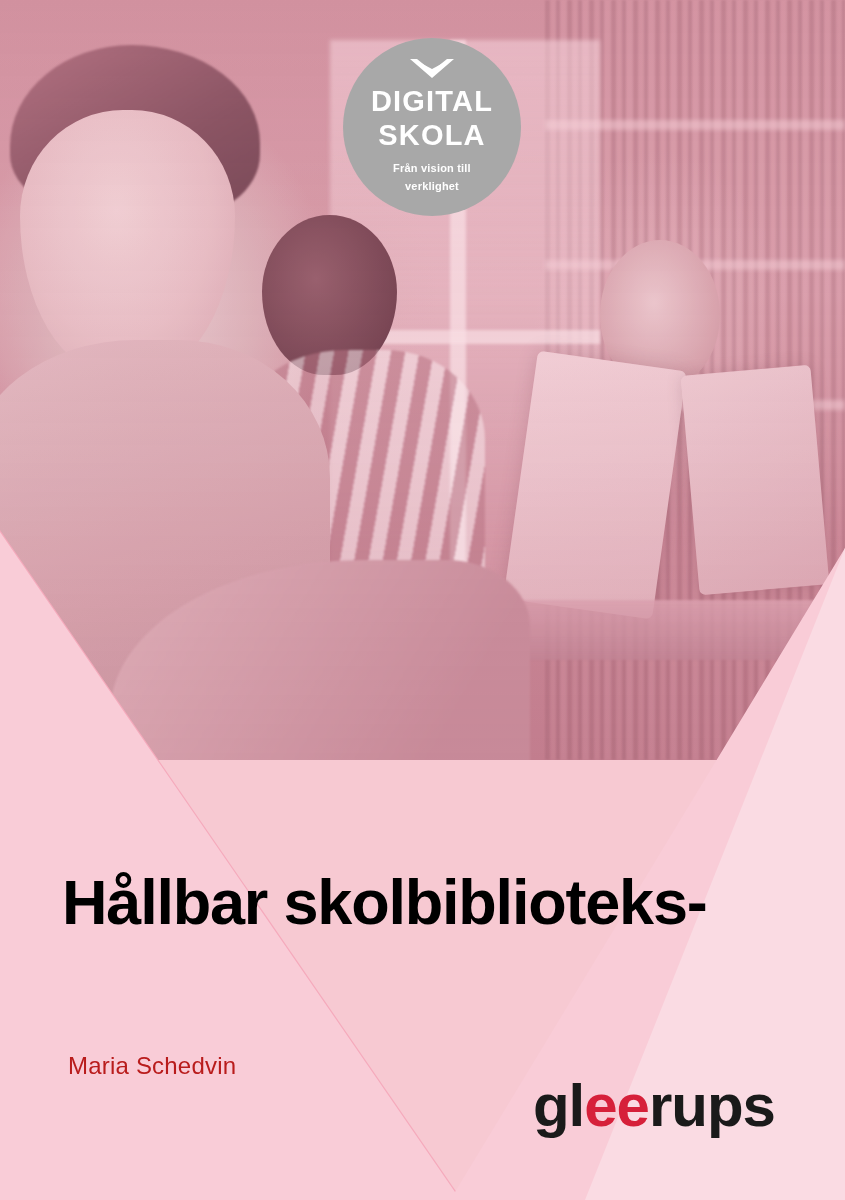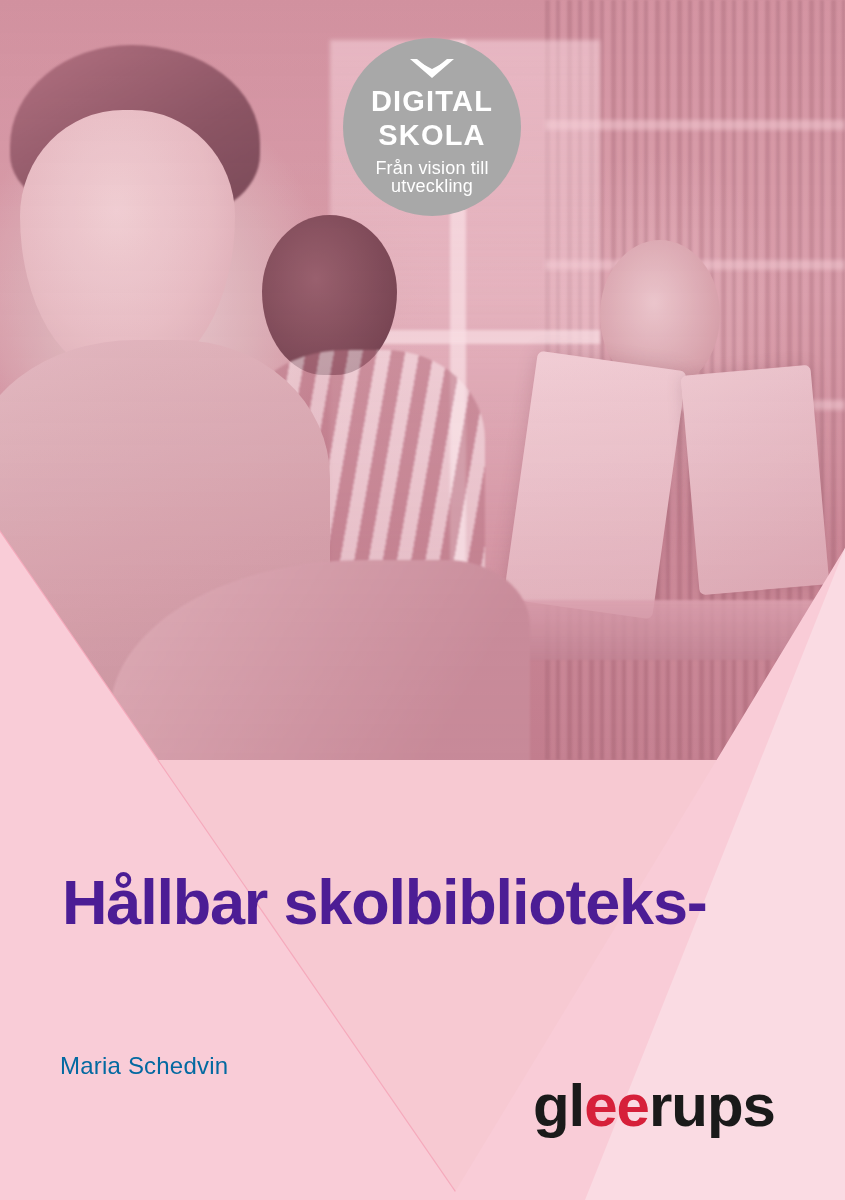--- a/index.html
+++ b/index.html
@@ -237,43 +237,43 @@
     margin-bottom: 4px;
   }
   .badge-line1, .badge-line2 {
     font-size: 29px;
     font-weight: 700;
     letter-spacing: 1.2px;
     line-height: 34px;
   }
   .badge-sub {
     margin-top: 7px;
-    font-size: 18px;
+    font-size: 11px;
     line-height: 18px;
-    font-weight: 400;
+    font-weight: 700;
     letter-spacing: .2px;
   }
 
   
   .title {
     position: absolute;
     left: 62px;
     top: 862px;
     width: 760px;
-    color: #4c1d95;
+    color: #000000;
     font-size: 63px;
     font-weight: 700;
     line-height: 81px;
     letter-spacing: -1.2px;
   }
   .author {
     position: absolute;
-    left: 60px;
+    left: 68px;
     top: 1052px;
-    color: #0369a1;
+    color: #b91c1c;
     font-size: 24px;
     font-weight: 400;
     letter-spacing: .2px;
   }
 
   
   .logo {
     position: absolute;
     right: 70px;
     bottom: 60px;
@@ -322,21 +322,21 @@
   <div class="pink-lighter"></div>
 
   <div class="badge">
     <svg class="badge-mark" viewBox="0 0 46 22">
       <path d="M1 1 L23 20 L45 1 L38 1 L23 13 L8 1 Z" fill="#ffffff"></path>
       <path d="M6 2 L23 17 L40 2 L23 11 Z" fill="#ffffff"></path>
     </svg>
     <div class="badge-line1">DIGITAL</div>
     <div class="badge-line2">SKOLA</div>
     <div class="badge-sub">Från vision till</div>
-    <div class="badge-sub" style="margin-top:0">utveckling</div>
+    <div class="badge-sub" style="margin-top:0">verklighet</div>
   </div>
 
   <div class="title">
     <div>Hållbar skolbiblioteks-</div>
   </div>
 
   <div class="author">Maria Schedvin</div>
 
   <div class="logo">
     <span>gl</span><span class="ee">ee</span><span>rups</span>

